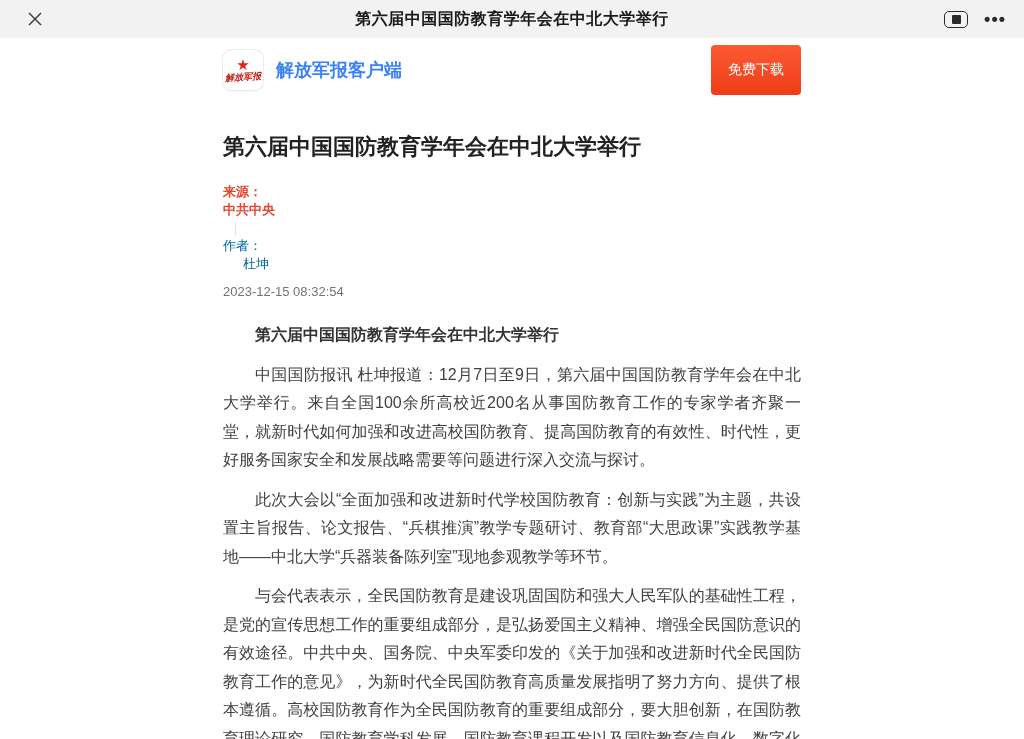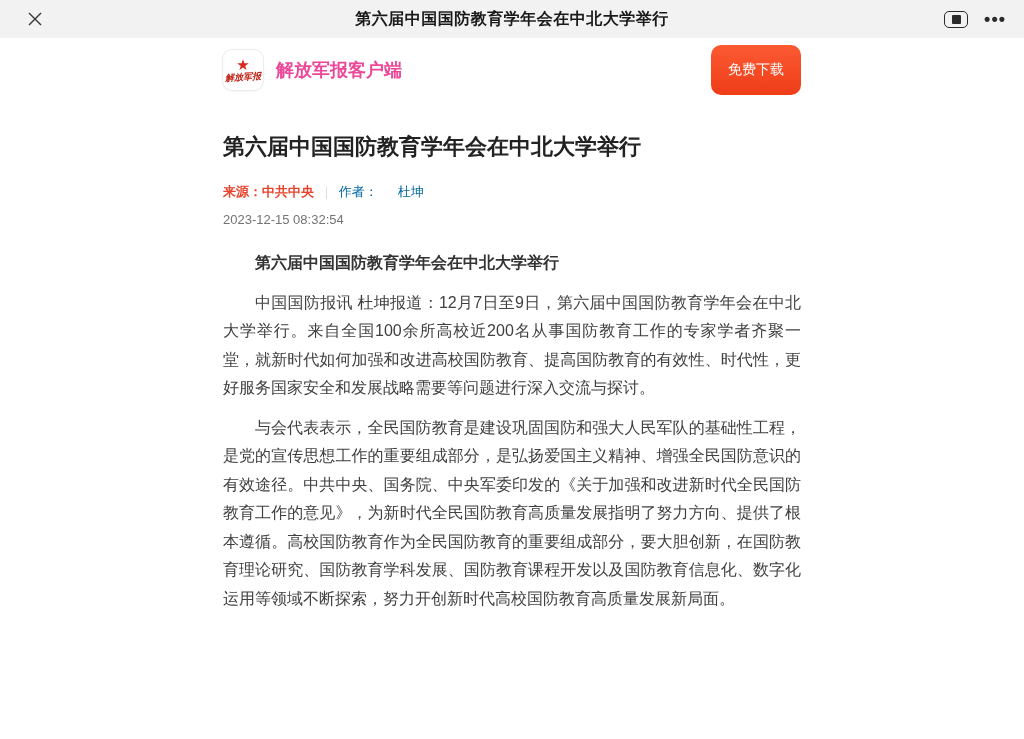--- a/index.html
+++ b/index.html
@@ -67,39 +67,39 @@
   .app-logo .logo-star {
     color: #d8291f; font-size: 15px; line-height: 14px;
   }
   .app-logo .logo-text {
     color: #c02318; font-size: 9px; line-height: 10px;
     font-style: italic; font-weight: bold; transform: rotate(-3deg);
     white-space: nowrap;
   }
   .app-name {
     margin-left: 13px;
-    font-size: 18px; font-weight: bold; color: #ec4899;
+    font-size: 18px; font-weight: bold; color: #3b82f6;
   }
   .banner-spacer { flex: 1; }
   .download-btn {
     background: linear-gradient(180deg, #fb5a33, #ef3d18);
     color: #ffffff; font-size: 14px;
-    padding: 16px 17px; border: none; border-radius: 10px;
+    padding: 16px 17px; border: none; border-radius: 4px;
     cursor: pointer;
   }
   
   .article-title {
     margin-top: 39px;
     font-size: 22px; font-weight: bold; color: #222222;
     line-height: 30px;
   }
   .meta-row {
     margin-top: 21px;
     font-size: 13px; color: #9b9b9b;
-    display: flex; align-items: flex-end;
+    display: flex; align-items: flex-start; flex-direction: column;
   }
   .meta-source-label, .meta-source { color: #e8432d; font-weight: bold; }
   .meta-divider { color: #d9d9d9; margin: 0 6px; }
   .meta-author-label, .meta-author { color: #0369a1; }
   .meta-author { margin-left: 20px; }
   .article-date {
     margin-top: 11px;
     font-size: 13px; color: #737373;
   }
   .article-body {
@@ -155,16 +155,17 @@
     <span class="meta-divider">｜</span>
     <span class="meta-author-label">作者：</span>
     <span class="meta-author">杜坤</span>
   </div>
 
   <div class="article-date">2023-12-15 08:32:54</div>
 
   <div class="article-body">
     <p class="bold">第六届中国国防教育学年会在中北大学举行</p>
     <p>中国国防报讯 杜坤报道：12月7日至9日，第六届中国国防教育学年会在中北大学举行。来自全国100余所高校近200名从事国防教育工作的专家学者齐聚一堂，就新时代如何加强和改进高校国防教育、提高国防教育的有效性、时代性，更好服务国家安全和发展战略需要等问题进行深入交流与探讨。</p>
+    <p>此次大会以“全面加强和改进新时代学校国防教育：创新与实践”为主题，共设置主旨报告、论文报告、“兵棋推演”教学专题研讨、教育部“大思政课”实践教学基地——中北大学“兵器装备陈列室”现地参观教学等环节。</p>
     <p>与会代表表示，全民国防教育是建设巩固国防和强大人民军队的基础性工程，是党的宣传思想工作的重要组成部分，是弘扬爱国主义精神、增强全民国防意识的有效途径。中共中央、国务院、中央军委印发的《关于加强和改进新时代全民国防教育工作的意见》，为新时代全民国防教育高质量发展指明了努力方向、提供了根本遵循。高校国防教育作为全民国防教育的重要组成部分，要大胆创新，在国防教育理论研究、国防教育学科发展、国防教育课程开发以及国防教育信息化、数字化运用等领域不断探索，努力开创新时代高校国防教育高质量发展新局面。</p>
   </div>
 
 </div>
 
 </body></html>

